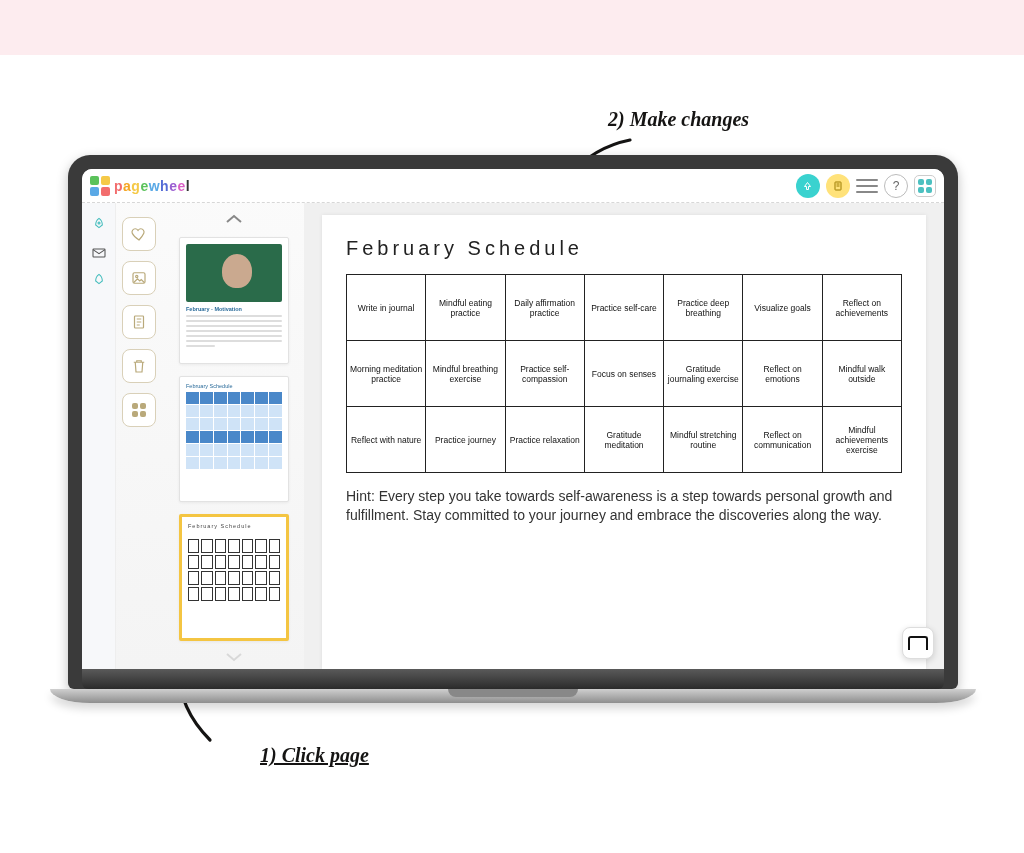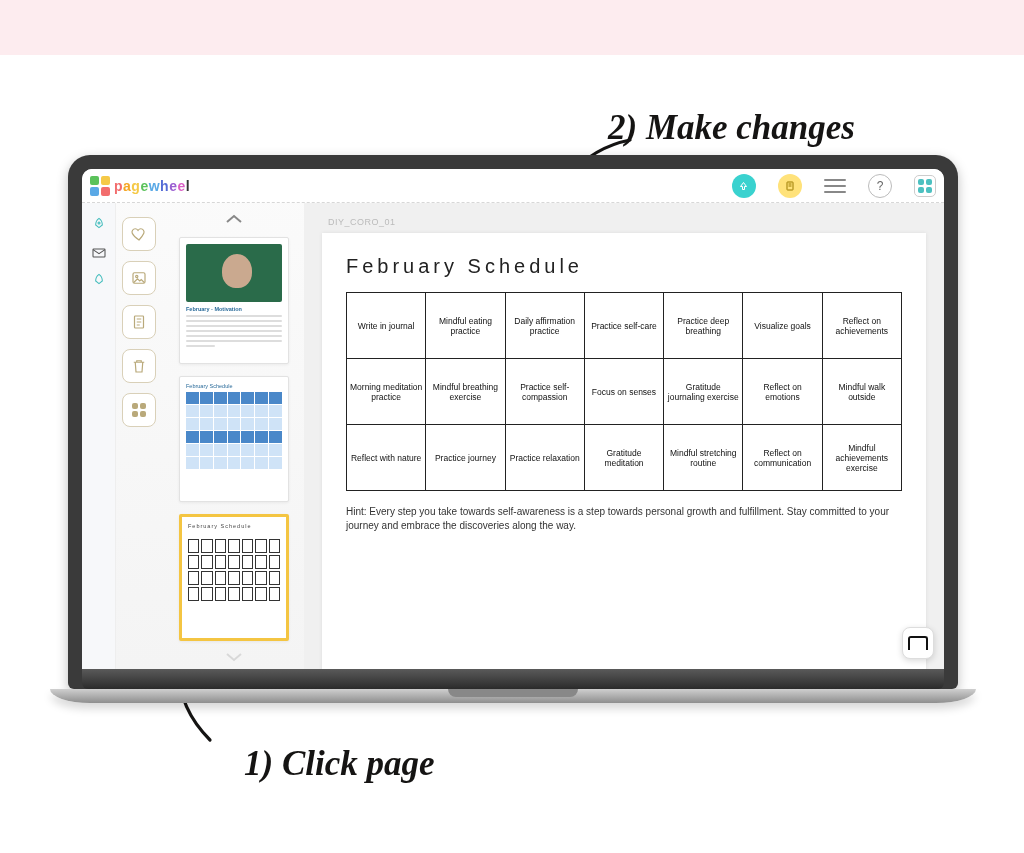--- a/index.html
+++ b/index.html
@@ -59,21 +59,21 @@
     background: #888;
     border-radius: 0 0 10px 10px;
   }
 
   
   .topbar {
     height: 34px;
     display: flex;
     align-items: center;
     padding: 0 8px;
-    gap: 22px;
+    gap: 6px;
     border-bottom: 1px dashed #d7d7d7;
     background: #fff;
   }
   .logo-wrap { display:flex; align-items:center; gap:4px; }
   .pinwheel { width:20px; height:20px; position:relative; }
   .pinwheel span {
     position:absolute; width:9px; height:9px; border-radius:2px;
   }
   .pinwheel .g{background:#5bc25b;top:0;left:0;}
   .pinwheel .y{background:#f5c948;top:0;right:0;}
@@ -154,40 +154,40 @@
     font-family: Arial, sans-serif; margin-bottom:14px;
   }
   .sched {
     width:100%; border-collapse:collapse;
   }
   .sched td {
     border:1px solid #222; width:14.28%; height:66px;
     font-size:8.5px; text-align:center; padding:4px 3px; vertical-align:middle;
     color:#111; font-weight:500;
   }
-  .hint { font-size:10px; color:#333; margin-top:14px; line-height:1.35; }
+  .hint { font-size:14px; color:#333; margin-top:14px; line-height:1.35; }
 
   .chat-widget {
     position:absolute; right:10px; bottom:10px; width:32px; height:32px;
     background:#fff; border:1px solid #ddd; border-radius:8px;
     display:flex;align-items:center;justify-content:center;
     box-shadow:0 2px 6px rgba(0,0,0,.15);
   }
   .chat-widget::after{
     content:""; width:16px; height:12px; border:2px solid #111; border-bottom:none;
     border-radius:3px 3px 0 0;
   }
 
   
   .anno {
     position:absolute; font-family: "Comic Sans MS","Segoe Script",cursive;
-    font-size:35px; font-style:italic; font-weight:600; color:#151413;
+    font-size:20px; font-style:italic; font-weight:600; color:#151413;
   }
   .anno1 { left:608px; top:108px; }
-  .anno2 { left:244px; top:744px; }
+  .anno2 { left:260px; top:744px;text-decoration:underline; }
   .arrow { position:absolute; stroke:#151413; fill:none; stroke-width:3.2; stroke-linecap:round; }
   .arrow-head { fill:#151413; }
 </style>
 </head>
 <body>
 
 <div class="pink-band"></div>
 
 <div class="anno anno1">2) Make changes</div>
 <svg class="arrow" style="left:520px; top:130px;" width="130" height="130">
@@ -399,21 +399,20 @@
           </div>
 
           <div class="chev" style="opacity:.25">
             <svg width="18" height="12" viewBox="0 0 18 12" fill="none" stroke="#888" stroke-width="2">
                 <path d="M2 3l7 6 7-6"></path>
               </svg>
           </div>
         </div>
 
         <div class="canvas-wrap">
-          <div class="canvas-tab">DIY_CORO_01</div>
           <div class="page">
             <h2>February Schedule</h2>
             <table class="sched">
               <tbody id="sched-body">
                   <tr>
                     <td>Write in journal</td>
                     <td>Mindful eating practice</td>
                     <td>Daily affirmation practice</td>
                     <td>Practice self-care</td>
                     <td>Practice deep breathing</td>

